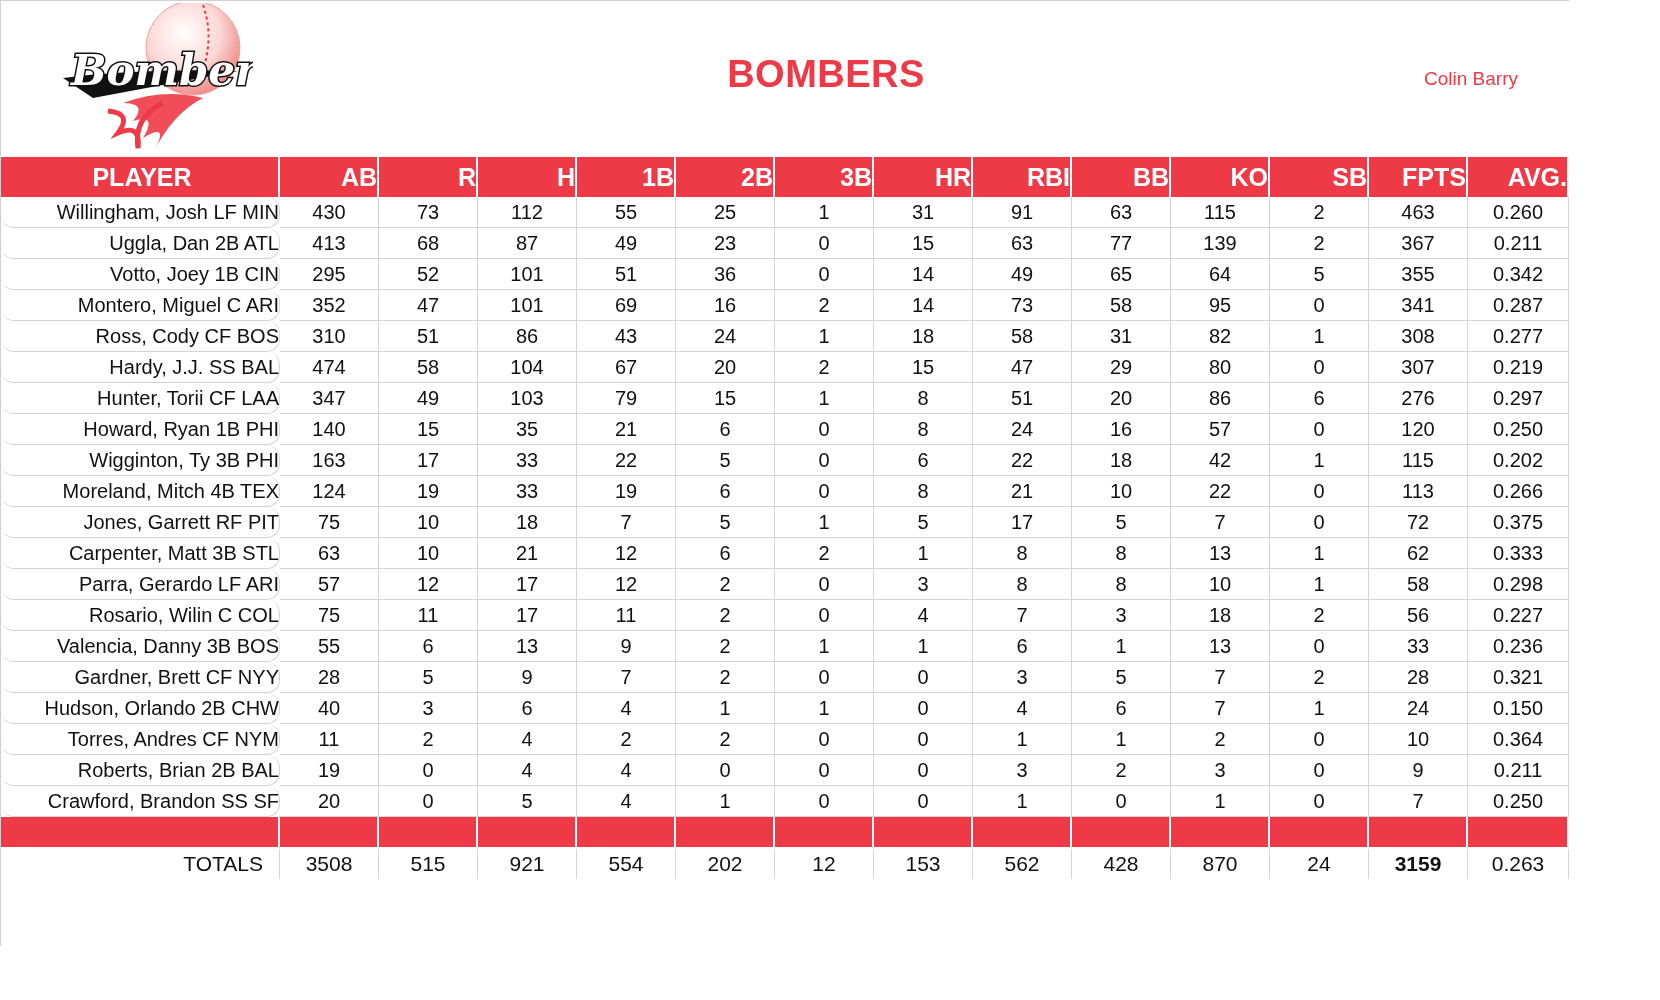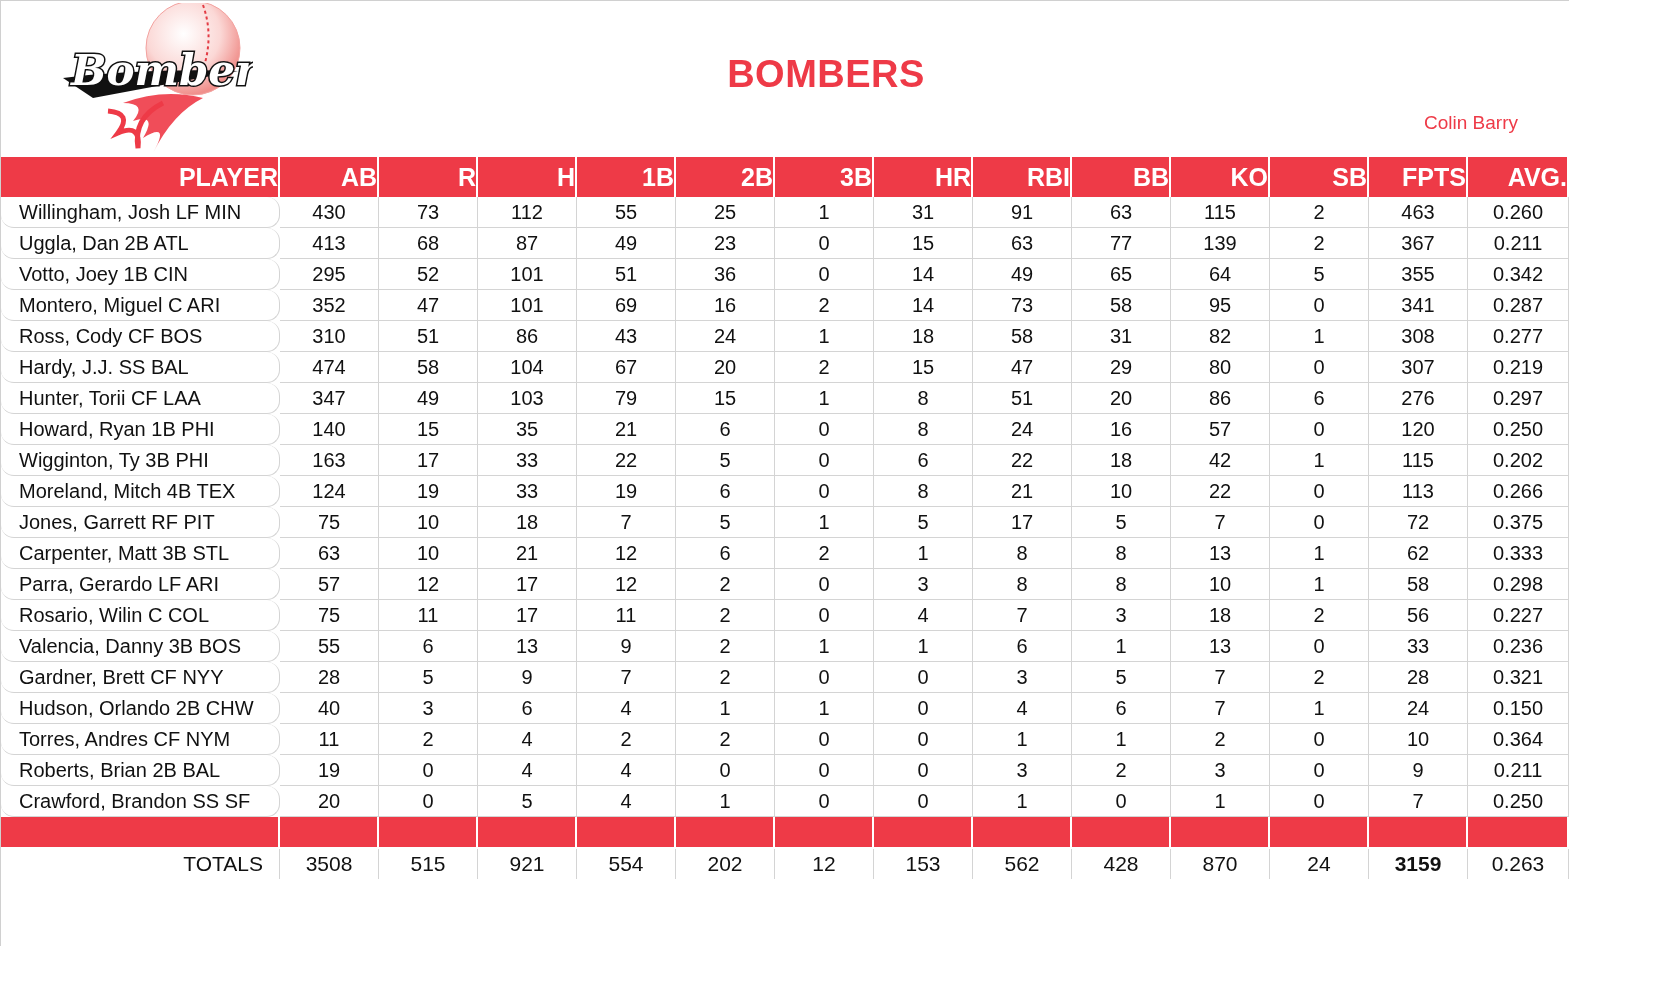--- a/index.html
+++ b/index.html
@@ -1,28 +1,28 @@
 <!DOCTYPE html>
 <html><head>
 <meta charset="utf-8">
 <style>
   html, body { margin: 0; padding: 0; background: #ffffff; }
   body { width: 1660px; height: 1000px; position: relative; overflow: hidden; font-family: "Liberation Sans", "DejaVu Sans", sans-serif; }
   .sheet { position: absolute; left: 0; top: 0; width: 1568px; height: 945px; border-top: 1px solid #d0d0d0; border-left: 1px solid #d0d0d0; background: #fff; }
   .logo { position: absolute; left: 52px; top: 2px; width: 200px; height: 152px; }
   .title { position: absolute; left: 700px; top: 52px; width: 250px; text-align: center; font-size: 38px; font-weight: bold; color: #ee3a47; letter-spacing: 0.5px; }
-  .owner { position: absolute; left: 1390px; top: 67px; width: 160px; text-align: center; font-size: 19px; color: #ee3a47; margin-top: 44px; }
+  .owner { position: absolute; left: 1390px; top: 67px; width: 160px; text-align: center; font-size: 19px; color: #ee3a47; }
   table { position: absolute; left: 0; top: 156px; border-collapse: separate; border-spacing: 0; table-layout: fixed; width: 1568px; }
   col.c-player { width: 279px; }
   col.c-stat { width: 99px; }
   col.c-avg { width: 101px; }
   th { background: #ee3a47; color: #ffffff; font-size: 25px; font-weight: bold; height: 40px; padding: 0; text-align: right; border-right: 2px solid #ffffff; vertical-align: bottom; line-height: 40px; }
-  th.player-h { text-align: right; padding-left: 5px; }
+  th.player-h { text-align: center; padding-left: 5px; }
   td { height: 30px; font-size: 20px; color: #111; text-align: center; padding: 0; border-right: 1px solid #d4d4d4; border-bottom: 1px solid #d4d4d4; line-height: 30px; white-space: nowrap; }
-  td.player { text-align: left; padding-left: 18px; border-radius: 13px; }
+  td.player { text-align: right; padding-left: 5px; border-radius: 13px; }
   tr.band td { background: #ee3a47; border-right: 2px solid #ffffff; border-bottom: 2px solid #ffffff; height: 30px; }
   tr.totals td { border-bottom: none; height: 30px; font-size: 21px; }
   tr.totals td.tlabel { text-align: right; padding-right: 16px; }
   tr.totals td.bold { font-weight: bold; }
 </style>
 </head>
 <body>
 
 <div class="sheet">
 

